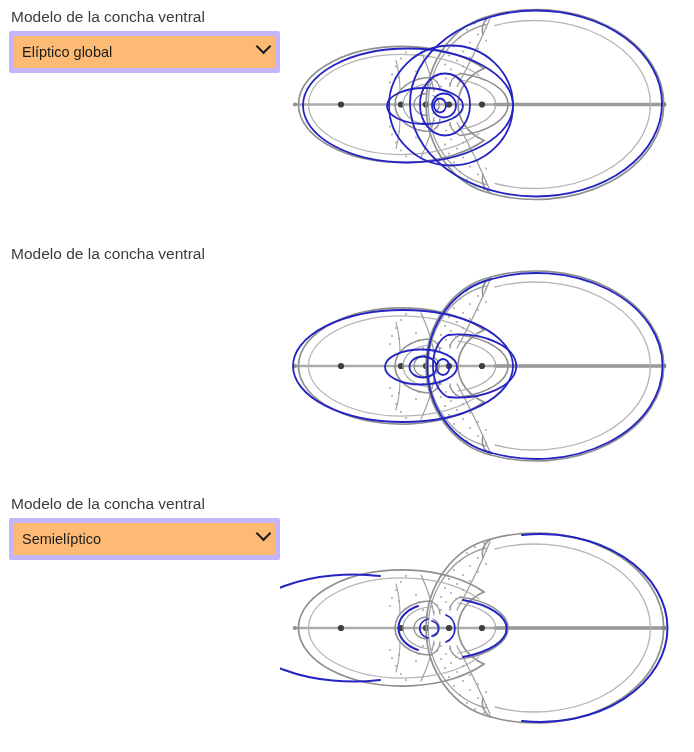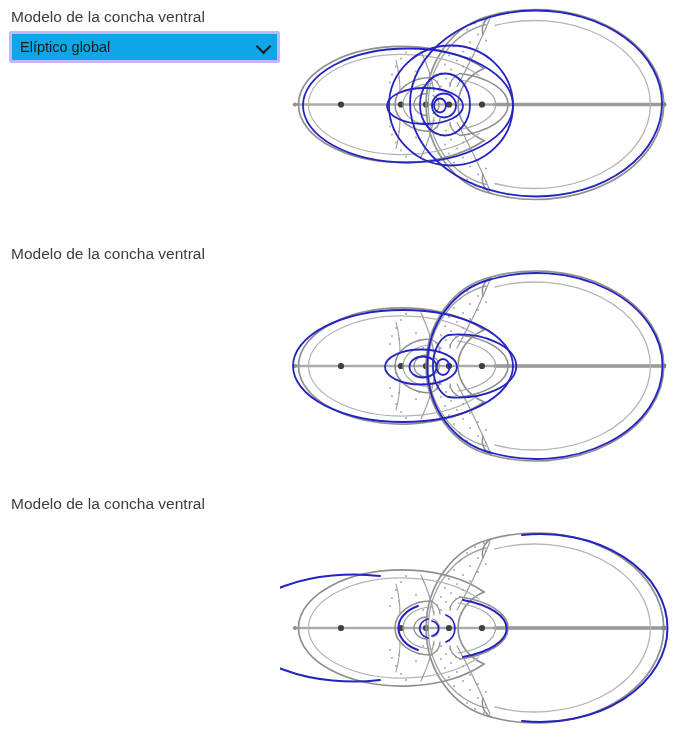--- a/index.html
+++ b/index.html
@@ -10,22 +10,22 @@
   }
   .ctl{position:absolute;left:9px;width:271px;}
   #ctl-0{top:8px;} #ctl-1{top:245px;} #ctl-2{top:495px;}
   .lbl{
     display:block;margin:0 0 6px 2px;
     font-size:15.5px;line-height:17px;color:#3c3c3c;
   }
   .selwrap{position:relative;width:271px;height:33px;}
   select.sel{
     -webkit-appearance:none;appearance:none;
-    width:100%;height:32px;box-sizing:border-box;
-    background:#0ea5e9;border:3px solid #c4b5fd;border-radius:2px;
+    width:100%;height:42px;box-sizing:border-box;
+    background:#fdba74;border:5px solid #c4b5fd;border-radius:2px;
     padding:0 30px 0 8px;
     font-family:"Liberation Sans", sans-serif;
     font-size:14.5px;color:#1b1b1b;
   }
   .chev{
     position:absolute;right:11px;top:50%;
     width:9px;height:9px;margin-top:-7px;
     border-right:2.2px solid #1a1a1a;border-bottom:2.2px solid #1a1a1a;
     transform:rotate(45deg);pointer-events:none;
   }
@@ -267,20 +267,26 @@
         <ellipse cx="123" cy="0" rx="110" ry="56" fill="none" stroke="#2424c2" stroke-width="1.8" stroke-linecap="round"></ellipse>
         <ellipse cx="141" cy="1" rx="36" ry="17.5" fill="none" stroke="#2424c2" stroke-width="1.8" stroke-linecap="round"></ellipse>
         <path d="M 168,-31 A 58,31.5 0 1 1 168,31 A 20,32 0 0 1 168,-31 Z" fill="none" stroke="#2424c2" stroke-width="1.8" stroke-linecap="round"></path>
         <ellipse cx="143" cy="1" rx="13.5" ry="10.5" fill="none" stroke="#2424c2" stroke-width="1.8" stroke-linecap="round"></ellipse>
         <ellipse cx="163" cy="1" rx="6.5" ry="8" fill="none" stroke="#2424c2" stroke-width="1.8" stroke-linecap="round"></ellipse>
       </g>
     </svg>
 
   <div class="ctl" id="ctl-2">
     <label class="lbl">Modelo de la concha ventral</label>
+    <div class="selwrap">
+      <select class="sel">
+        <option selected="">Semielíptico</option>
+      </select>
+      <span class="chev"></span>
+    </div>
   </div>
 
   <svg class="fig" id="fig-2" viewBox="0 0 414 212">
       <g transform="translate(0,108)">
         <line x1="14" y1="0" x2="384" y2="0" fill="none" stroke="#ababab" stroke-width="2.6" stroke-linecap="round"></line>
         <line x1="215" y1="0" x2="384" y2="0" fill="none" stroke="#9b9b9b" stroke-width="3.4" stroke-linecap="round"></line>
         <circle cx="384" cy="0" r="2.4" fill="#7d7d7d" stroke-linecap="round"></circle>
         <circle cx="15" cy="0" r="2" fill="#8f8f8f" stroke-linecap="round"></circle>
         <circle cx="61" cy="0" r="3.1" fill="#3f3f3f"></circle>
         <circle cx="121" cy="0" r="3.1" fill="#3f3f3f"></circle>

